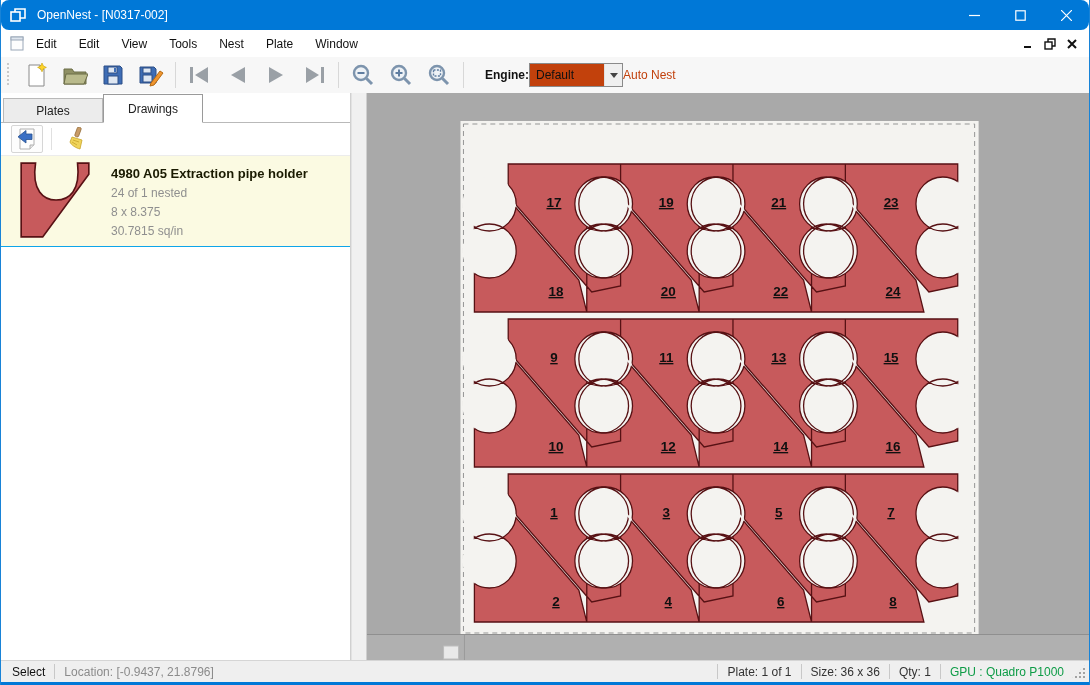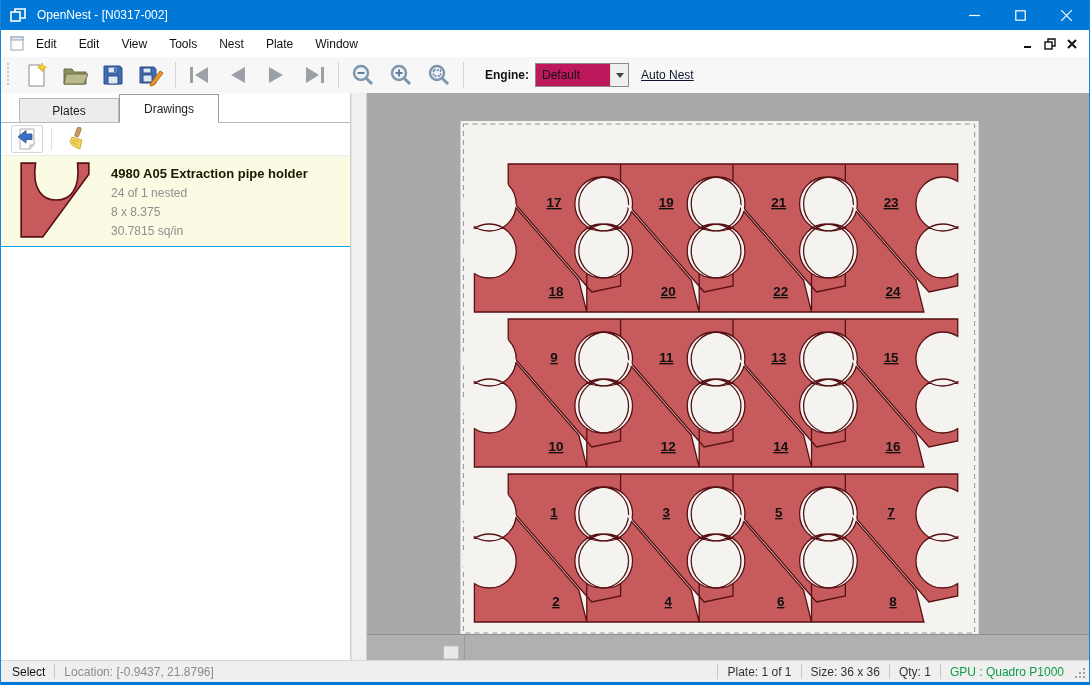--- a/index.html
+++ b/index.html
@@ -1,46 +1,46 @@
 <!DOCTYPE html>
 <html><head>
 <meta charset="utf-8">
 <style>
   html,body{margin:0;padding:0;background:#e0e0e0;font-family:"Liberation Sans",sans-serif;}
   .window{position:relative;width:1090px;height:685px;background:#fff;overflow:hidden;
           border-left:1px solid #1883d7;border-right:1px solid #1883d7;box-sizing:border-box;}
   
-  .titlebar{position:absolute;left:0;top:0;width:100%;height:30px;background:#0078D7;display:flex;align-items:center;}
+  .titlebar{position:absolute;left:0;top:0;width:100%;height:30px;background:#0078D7;display:flex;align-items:center;border-radius:8px;}
   .titlebar .appicon{margin-left:9px;width:18px;height:16px;flex:0 0 auto;}
   .titlebar .title{color:#fff;font-size:12px;margin-left:9px;flex:1 1 auto;}
   .capbtn{width:46px;height:30px;display:flex;align-items:center;justify-content:center;flex:0 0 auto;}
   
   .menubar{position:absolute;left:0;top:30px;width:100%;height:27px;background:#fff;display:flex;align-items:center;border-bottom:1px solid #f0f0f0;}
   .menubar .mdoc{margin-left:8px;width:16px;height:15px;}
   .menuitem{font-size:12px;color:#111;padding:5px 11px;cursor:default;}
   .mdictrls{margin-left:auto;display:flex;align-items:center;margin-right:6px;}
   .mdictrls span{width:22px;height:18px;display:flex;align-items:center;justify-content:center;color:#111;}
   
   .toolbar{position:absolute;left:0;top:57px;width:100%;height:36px;background:#f7f7f7;border-bottom:1px solid #dcdcdc;display:flex;align-items:center;}
   .grip{width:4px;height:24px;margin-left:5px;margin-right:8px;background-image:repeating-linear-gradient(#c9c9c9 0 2px,transparent 2px 4px);background-size:2px 100%;background-repeat:no-repeat;background-position:center;}
   .tbtn{width:38px;height:30px;display:flex;align-items:center;justify-content:center;}
   .tbtn.nav{width:38px;}
   .tsep{width:1px;height:26px;background:#d8d8d8;margin:0 5px;}
   .englabel{font-size:12px;font-weight:bold;color:#111;margin-left:16px;}
-  .combo{margin-left:6px;width:92px;height:22px;border:1px solid #8a8a8a;background:#be185d;display:flex;align-items:center;font-size:12px;}
+  .combo{margin-left:0;width:92px;height:22px;border:1px solid #8a8a8a;background:#c2410c;display:flex;align-items:center;font-size:12px;}
   .combo .val{flex:1;padding-left:6px;color:#111;}
   .combo .dd{width:17px;height:100%;background:#efefef;display:flex;align-items:center;justify-content:center;border-left:1px solid #e0e0e0;}
   .combo .dd:after{content:"";border-left:4px solid transparent;border-right:4px solid transparent;border-top:5px solid #444;}
-  .autonest{font-size:12px;color:#0f172a;margin-left:12px;text-decoration:underline;}
+  .autonest{font-size:12px;color:#c2410c;margin-left:0;}
   
   .main{position:absolute;left:0;top:93px;width:100%;height:567px;display:flex;}
   .panel{width:350px;background:#fff;border-right:1px solid #d0d0d0;box-sizing:border-box;}
   .tabsrow{height:29px;display:flex;align-items:flex-end;border-bottom:1px solid #b9b9b9;background:#fff;}
   .tab{width:100px;text-align:center;font-size:12px;color:#222;box-sizing:border-box;}
-  .tab.inactive{height:24px;line-height:24px;background:#ececec;border:1px solid #b9b9b9;border-bottom:none;margin-left:18px;}
+  .tab.inactive{height:24px;line-height:24px;background:#ececec;border:1px solid #b9b9b9;border-bottom:none;margin-left:2px;}
   .tab.active{height:29px;line-height:28px;background:#fff;border:1px solid #9a9a9a;border-bottom:1px solid #fff;margin-bottom:-1px;position:relative;}
   .ptoolbar{height:32px;display:flex;align-items:center;border-bottom:1px solid #ececec;}
   .pbtn{width:30px;height:26px;margin-left:10px;display:flex;align-items:center;justify-content:center;border:1px solid #d6d6d6;border-radius:2px;background:#fdfdfd;}
   .psep{width:1px;height:22px;background:#e0e0e0;margin:0 8px;}
   .pbtn2{width:30px;height:26px;display:flex;align-items:center;justify-content:center;}
   .ditem{height:90px;background:#FBFAE2;border-bottom:1px solid #0ea5e9;display:flex;}
   .ditem .thumb{width:96px;height:82px;margin:4px 0 0 6px;}
   .ditem .txt{padding:10px 0 0 8px;}
   .ditem .t1{font-size:13px;font-weight:bold;color:#1a1a00;}
   .ditem .t2{font-size:12px;color:#8f8f8f;margin-top:5px;}

